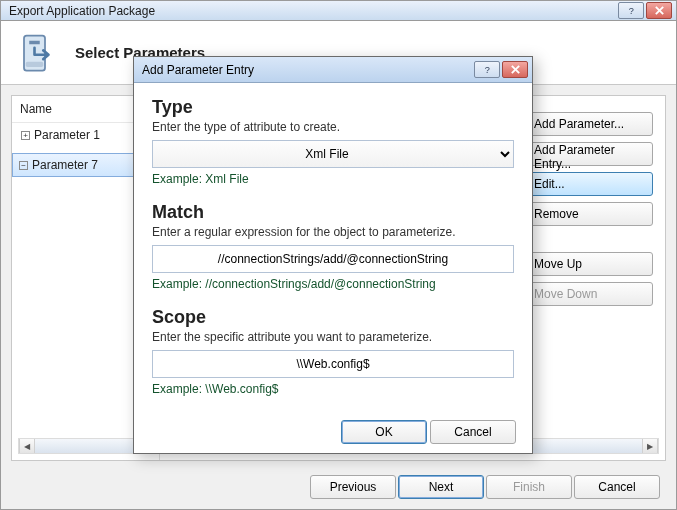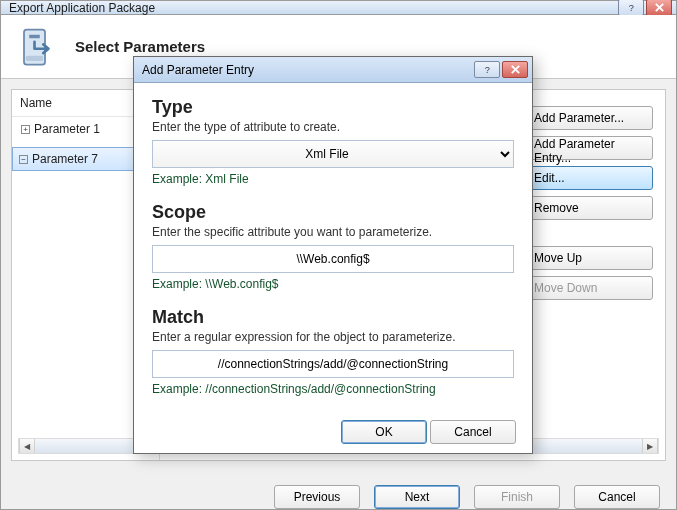--- a/index.html
+++ b/index.html
@@ -6,21 +6,21 @@
   body { margin: 0; background: #fff; width: 677px; height: 510px; overflow: hidden; position: relative; }
 
   
   .wizard {
     position: absolute; left: 0; top: 0; width: 677px; height: 510px;
     border: 1px solid #9a9a9a;
     background: #f0f0f0;
     display: flex; flex-direction: column;
   }
   .titlebar {
-    height: 14px;
+    height: 20px;
     background: linear-gradient(#eaf1fb, #cadcf0);
     border-bottom: 1px solid #9a9a9a;
     display: flex; align-items: center;
     padding: 0 4px 0 8px;
     font-size: 12px; color: #1a1a1a;
   }
   .titlebar .spacer { flex: 1; }
   .winbtn {
     width: 26px; height: 17px; margin-left: 2px;
     border: 1px solid #7a8aa0; border-radius: 2px;
@@ -98,22 +98,22 @@
   }
   .hscroll .arrow {
     width: 16px; background: linear-gradient(#fafafa,#e4e4e4);
     border-left: 1px solid #d0d0d0; border-right: 1px solid #d0d0d0;
     display:flex;align-items:center;justify-content:center;font-size:8px;color:#555;
   }
   .hscroll .thumb { flex:1; background: linear-gradient(#f4f7fb,#dae3ee); }
 
   
   .footer {
-    height: 44px; display: flex; align-items: flex-end; justify-content: flex-end;
-    gap: 14px; padding: 0 16px;
+    height: 44px; display: flex; align-items: center; justify-content: flex-end;
+    gap: 2px; padding: 0 16px;
   }
   .footer button, .dlg-footer button {
     width: 86px; height: 24px; font-size: 12px;
     background: linear-gradient(#fdfdfd, #ececec);
     border: 1px solid #a7a7a7; border-radius: 3px;
   }
   .footer button.default {
     border-color: #3c7fb1; box-shadow: 0 0 0 1px #84acdd inset;
   }
   .footer button:disabled { color: #9a9a9a; }
@@ -247,32 +247,32 @@
     <div class="group">
       <span class="lbl-strong">Type</span>
       <span class="lbl-desc">Enter the type of attribute to create.</span>
       <select>
         <option>Xml File</option>
       </select>
       <span class="example">Example: Xml File</span>
     </div>
 
     <div class="group">
+      <span class="lbl-strong">Match</span>
+      <span class="lbl-desc">Enter a regular expression for the object to parameterize.</span>
+      <input type="text" value="//connectionStrings/add/@connectionString" style="">
+      <span class="example">Example: //connectionStrings/add/@connectionString</span>
+    </div>
+
+    <div class="group">
       <span class="lbl-strong">Scope</span>
       <span class="lbl-desc">Enter the specific attribute you want to parameterize.</span>
       <input type="text" value="\\Web.config$" style="">
       <span class="example">Example: \\Web.config$</span>
     </div>
 
-    <div class="group">
-      <span class="lbl-strong">Match</span>
-      <span class="lbl-desc">Enter a regular expression for the object to parameterize.</span>
-      <input type="text" value="//connectionStrings/add/@connectionString" style="">
-      <span class="example">Example: //connectionStrings/add/@connectionString</span>
-    </div>
-
   </div>
 
   <div class="dlg-footer">
     <button class="default">OK</button>
     <button>Cancel</button>
   </div>
 </div>
 
 </body></html>

